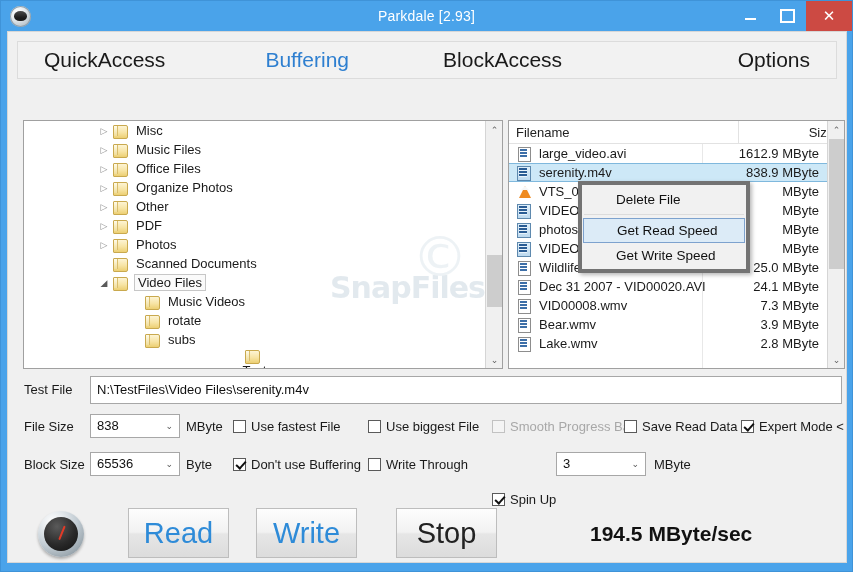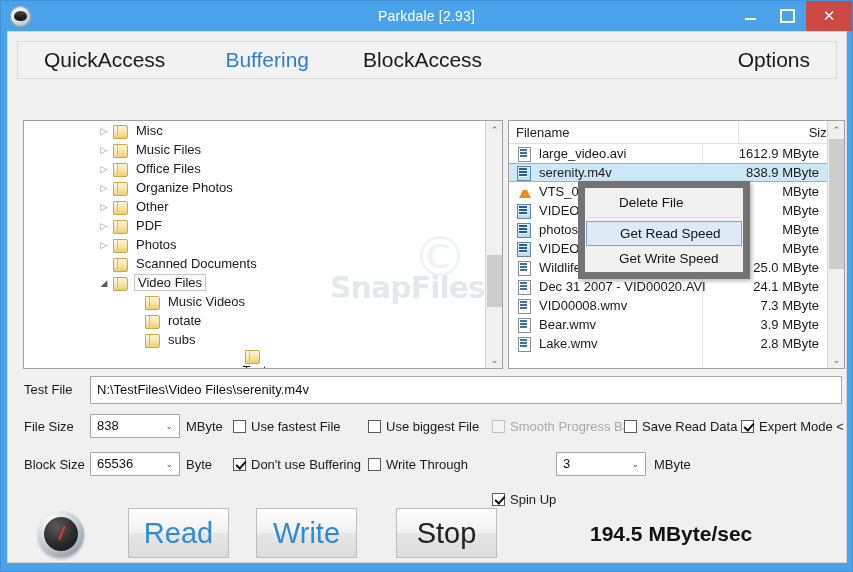--- a/index.html
+++ b/index.html
@@ -90,20 +90,21 @@
 
   
   #tabstrip {
     position: absolute;
     left: 9px; top: 9px;
     width: 820px; height: 38px;
     background: #f2f2f2;
     border: 1px solid #dcdcdc;
     display: flex;
     align-items: center;
+    gap: 40px;
   }
   .tab {
     font-size: 21px;
     color: #1a1a1a;
     padding: 0 10px;
     user-select: none;
     white-space: nowrap;
   }
   .tab.active { color: #2e7fd0; }
   .tab.t0 { margin-left: 16px; }
@@ -300,21 +301,21 @@
     left: 193px; top: 0; height: 100%;
     width: 1px; background: #e8e8e8;
   }
 
   
   #ctxmenu {
     position: absolute;
     left: 570px; top: 149px;
     width: 172px;
     background: #f1f1f1;
-    border: 7px solid #737373;
+    border: 4px solid #737373;
     box-shadow: 2px 2px 4px rgba(0,0,0,.28);
     padding: 2px 0;
     z-index: 40;
   }
   .ctx-item {
     height: 24px;
     display: flex; align-items: center;
     padding-left: 34px;
     font-size: 13.5px;
     color: #111;

